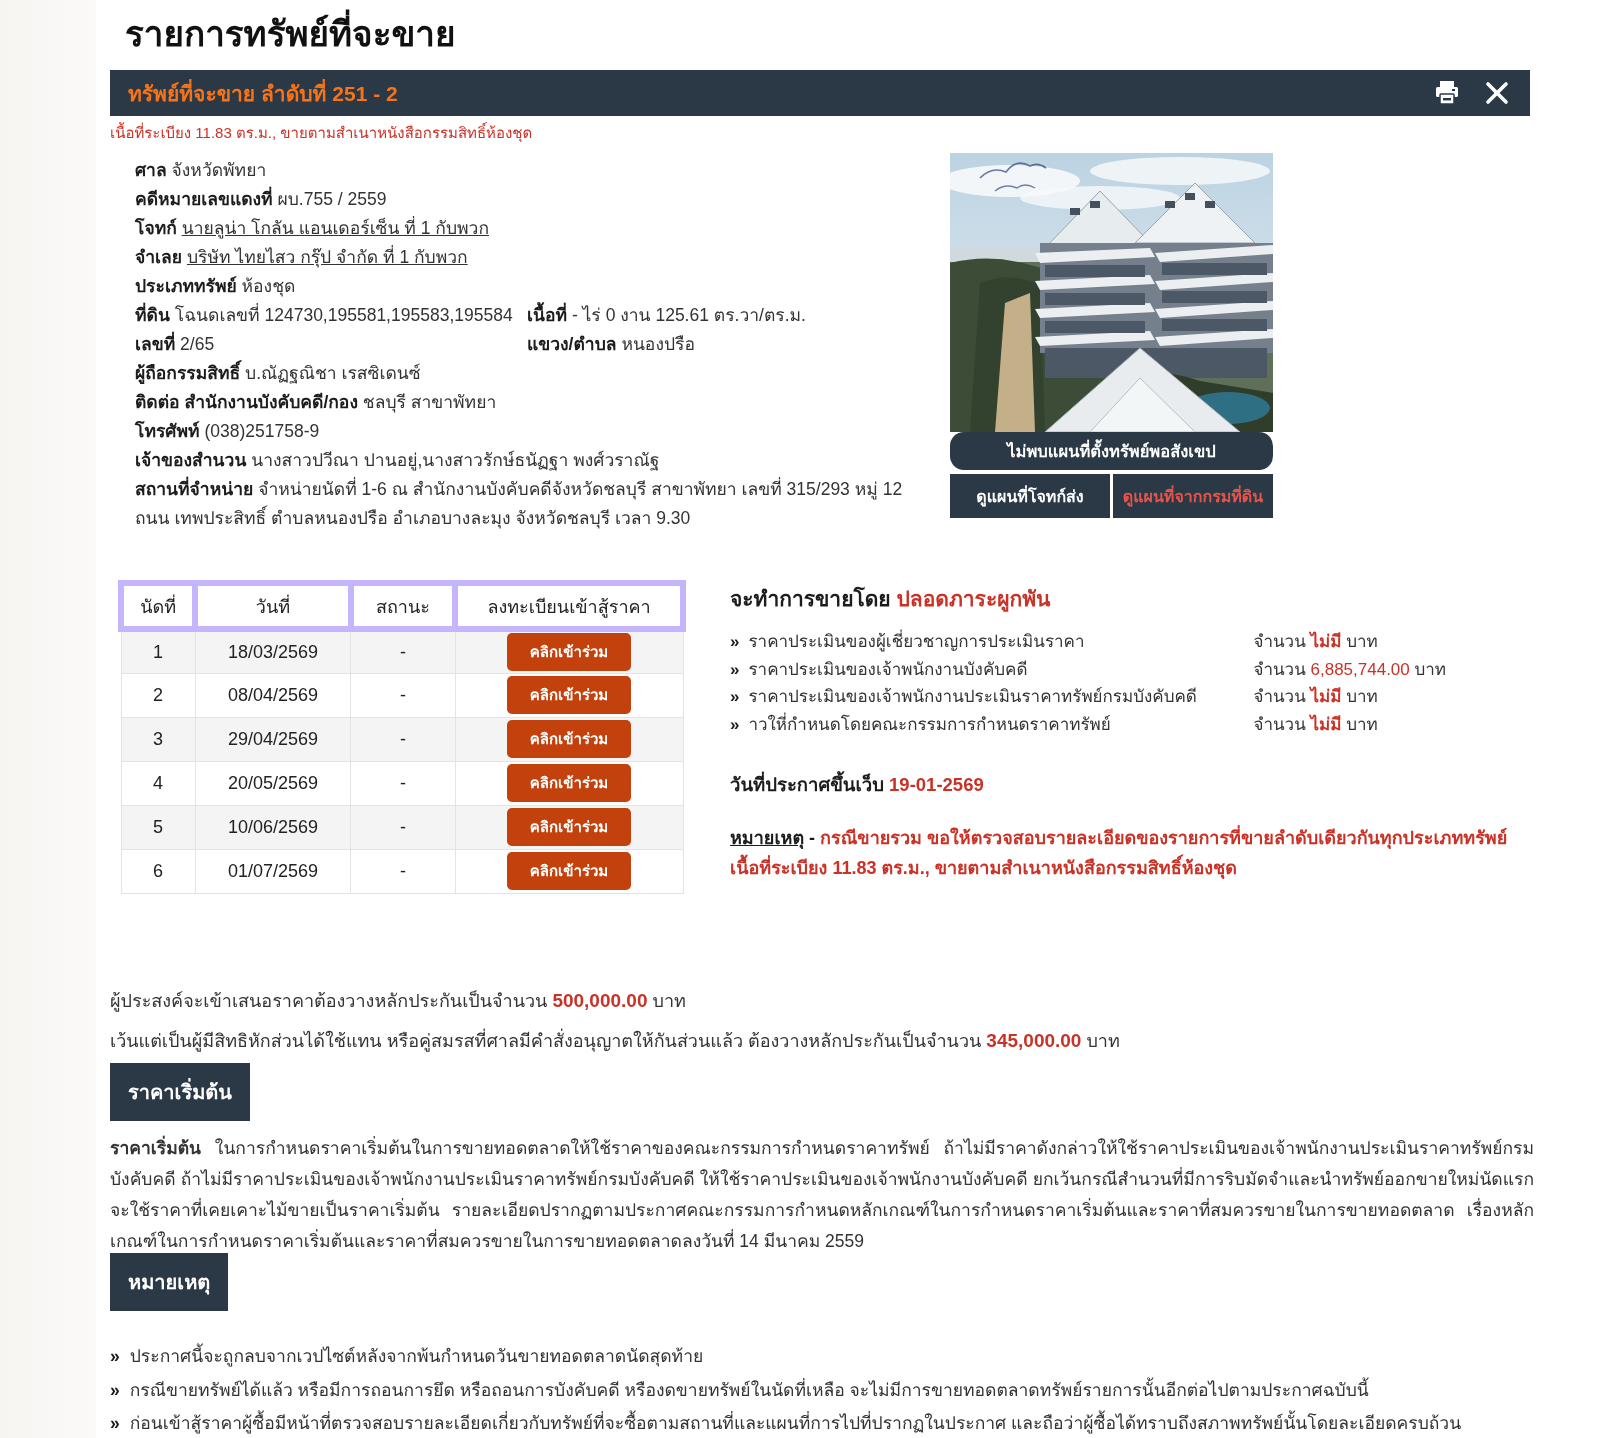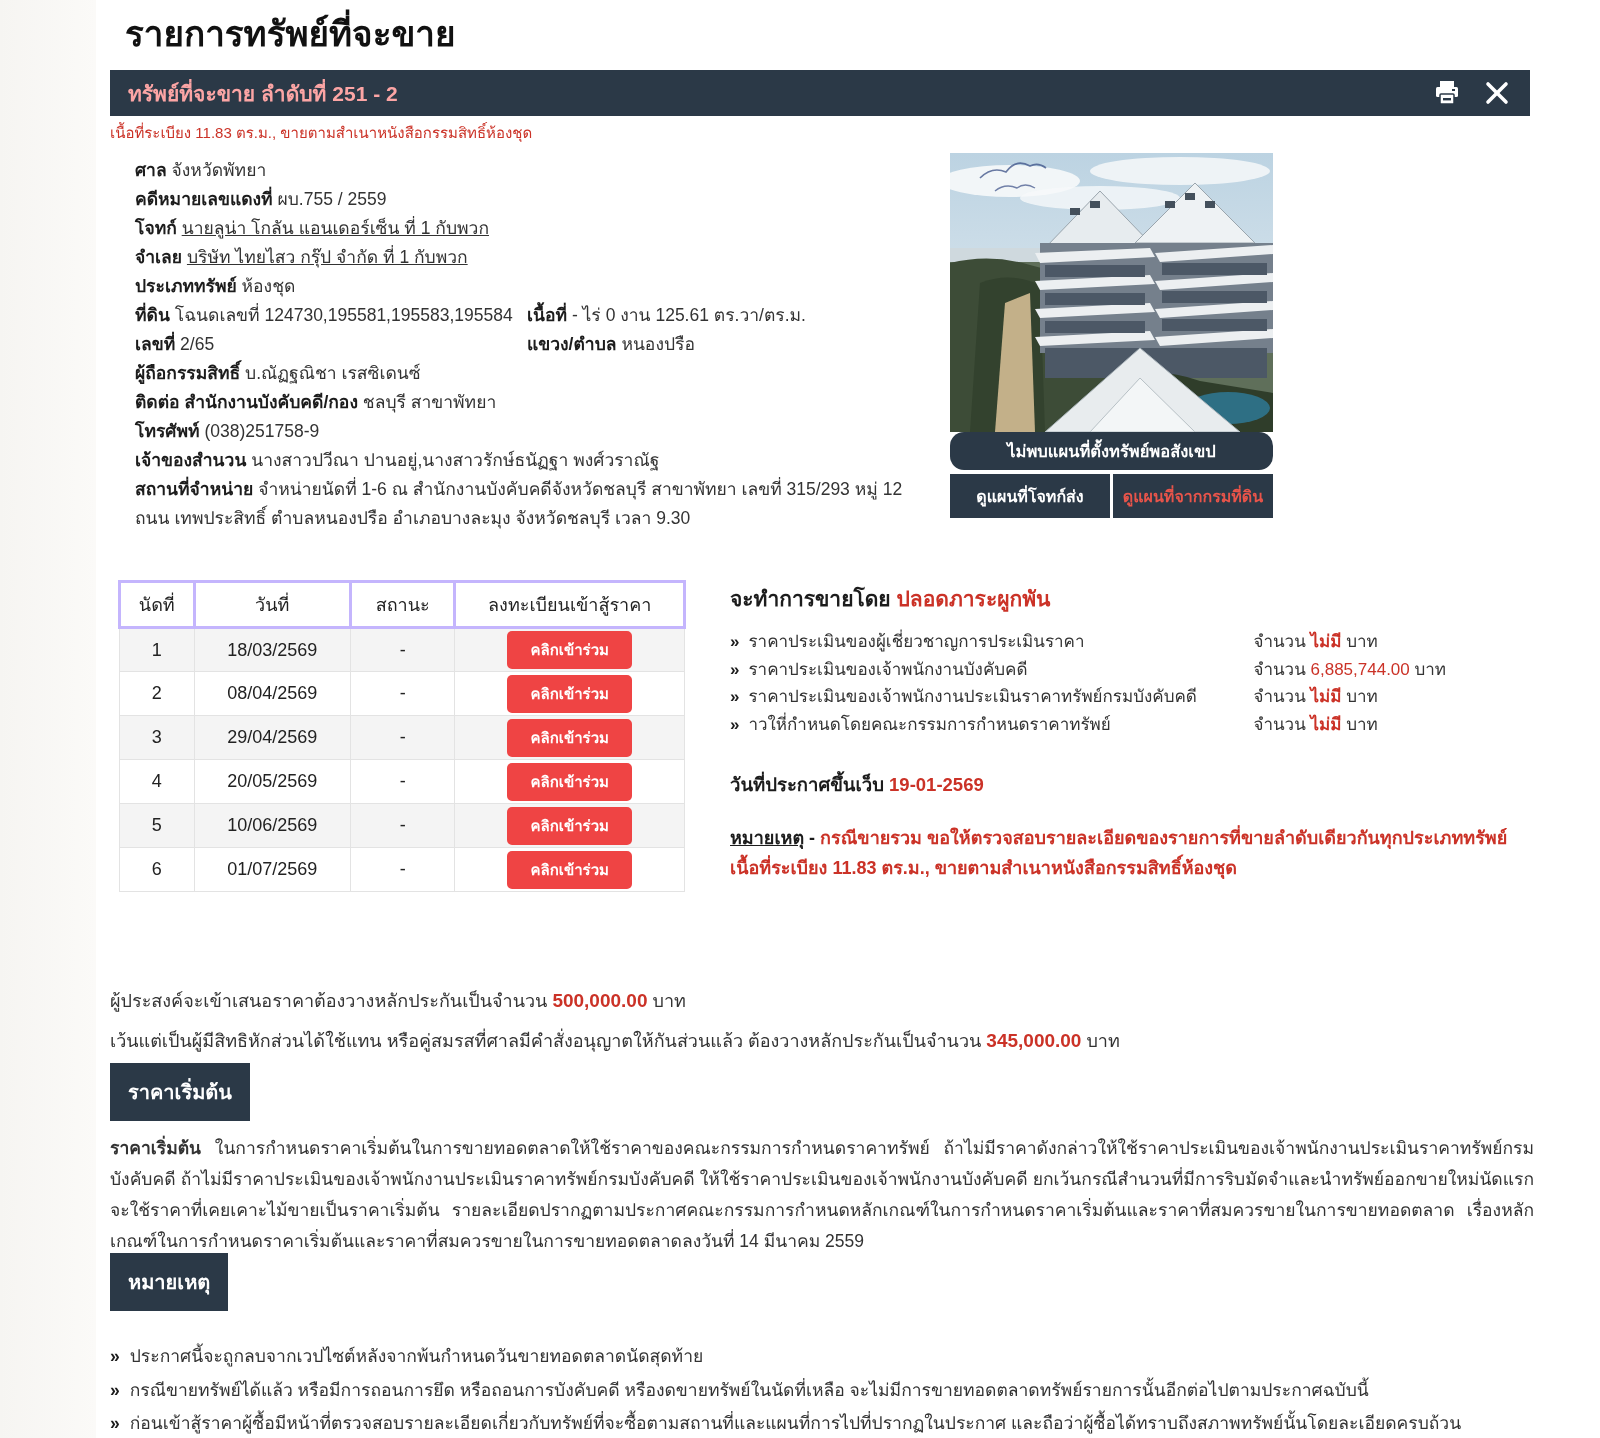--- a/index.html
+++ b/index.html
@@ -4,21 +4,21 @@
 <style>
   * { box-sizing: border-box; }
   body { margin:0; background:#fff; font-family:"Liberation Sans", sans-serif; color:#222; }
   .page { position:relative; width:1600px; height:1438px; background:#fff; overflow:hidden; }
   .page::before { content:""; position:absolute; left:0; top:0; width:96px; height:100%;
                   background:linear-gradient(90deg,#f6f5f2,#fbfaf8); }
 
   .page-title { position:absolute; left:125px; top:6px; font-size:35px; font-weight:bold; color:#111; }
 
   .header-bar { position:absolute; left:110px; top:70px; width:1420px; height:46px; background:#2b3947;
-                color:#fca5a5; display:flex; align-items:center; padding:0 18px; font-size:21px; font-weight:bold; }
+                color:#f97316; display:flex; align-items:center; padding:0 18px; font-size:21px; font-weight:bold; }
   .header-actions { margin-left:auto; display:flex; gap:20px; align-items:center; }
   .hicon { width:30px; height:30px; cursor:pointer; display:flex; align-items:center; justify-content:center; }
 
   .subline { position:absolute; left:110px; top:121px; font-size:15px; color:#cb3227; }
 
   .details { position:absolute; left:135px; top:156px; width:800px; font-size:17.5px; line-height:29px; color:#333; }
   .dl { position:relative; }
   .dl b { color:#1c1c1c; }
   .dl .right { position:absolute; left:392px; top:0; white-space:nowrap; }
   .red { color:#cb3227; }
@@ -29,26 +29,26 @@
   .photo { display:block; width:323px; height:279px; }
   .map-note { height:38px; background:#2b3947; color:#fff; font-weight:bold; font-size:16.5px;
               display:flex; align-items:center; justify-content:center;border-radius:14px; }
   .map-buttons { display:flex; margin-top:4px; gap:3px; }
   .map-btn { flex:1; height:44px; background:#2b3947; display:flex; align-items:center; justify-content:center;
              font-size:16px; font-weight:bold; color:#fff; cursor:pointer; text-align:center; }
   .map-btn.red-text { color:#e8544a; }
 
   table.schedule { position:absolute; left:118px; top:580px; width:568px; border-collapse:collapse;
                    font-size:18px; text-align:center; color:#222; }
-  .schedule th { font-weight:normal; height:46px; border:3px solid #c4b5fd; background:#fff; }
+  .schedule th { font-weight:normal; height:46px; border:6px solid #c4b5fd; background:#fff; }
   .schedule td { height:44px; border:1px solid #e3e3e3; }
   .schedule tbody tr:nth-child(odd) { background:#f4f4f4; }
   .schedule .c-no { width:75px; } .schedule .c-date { width:157px; }
   .schedule .c-status { width:105px; } .schedule .c-reg { width:231px; }
-  .join-btn { background:#ef4444; color:#fff; font-weight:bold; font-size:15px; border:none;
+  .join-btn { background:#c2410c; color:#fff; font-weight:bold; font-size:15px; border:none;
               border-radius:5px; padding:7px 23px; cursor:pointer; }
 
   .sale { position:absolute; left:730px; top:582px; width:808px; }
   .sale-heading { font-size:21px; font-weight:bold; color:#1c1c1c; }
   .sale-items { margin-top:13px; }
   .sale-item { display:flex; font-size:17px; line-height:27.5px; color:#333; }
   .arrow { font-weight:bold; color:#1c1c1c; margin-right:9px; }
   .sale-label { width:505px; flex:none; }
   .val-red { color:#cb3227; } .val-red-b { color:#cb3227; font-weight:bold; }
   .posted { margin-top:32px; font-size:18.5px; font-weight:bold; color:#1c1c1c; }

